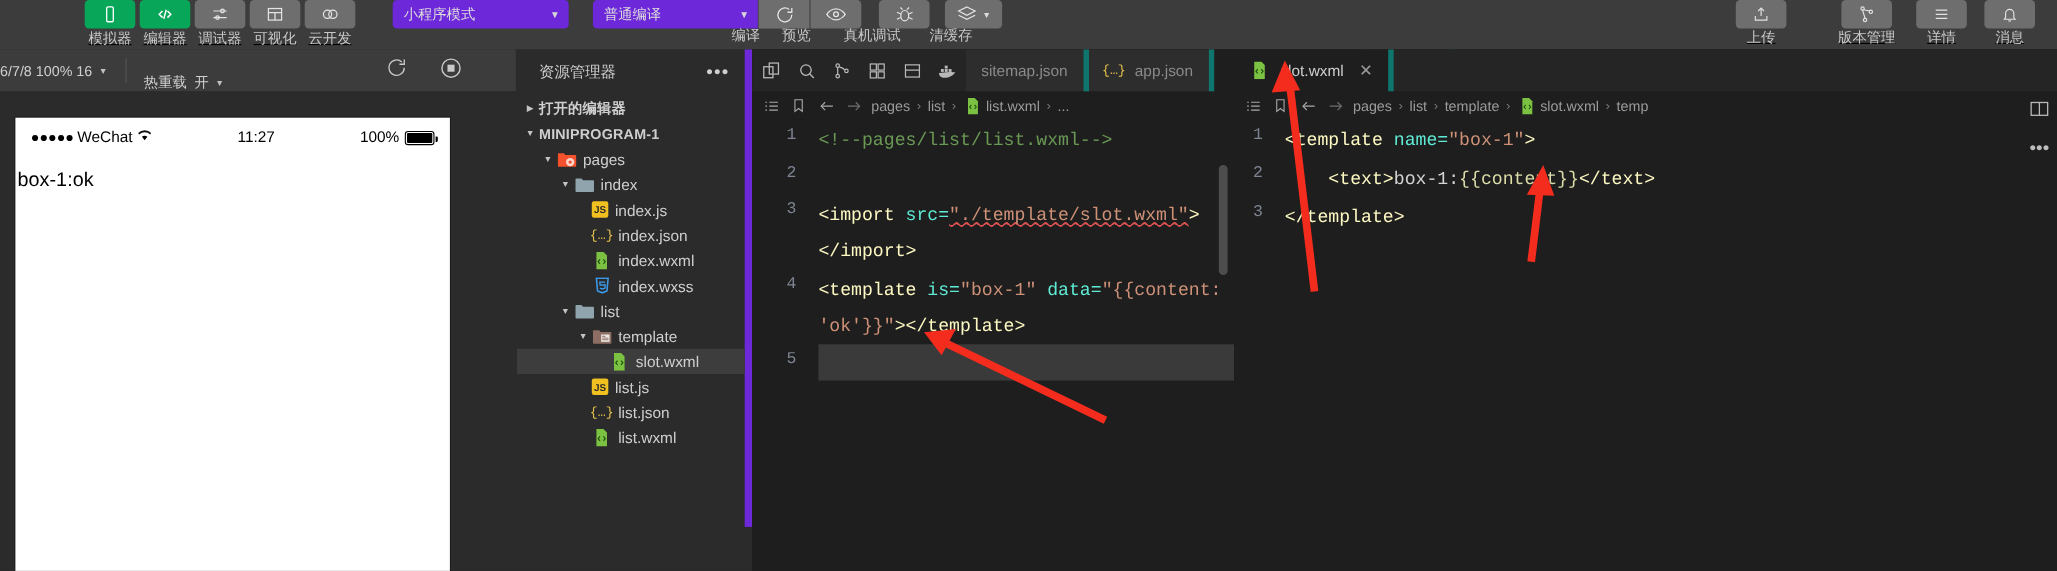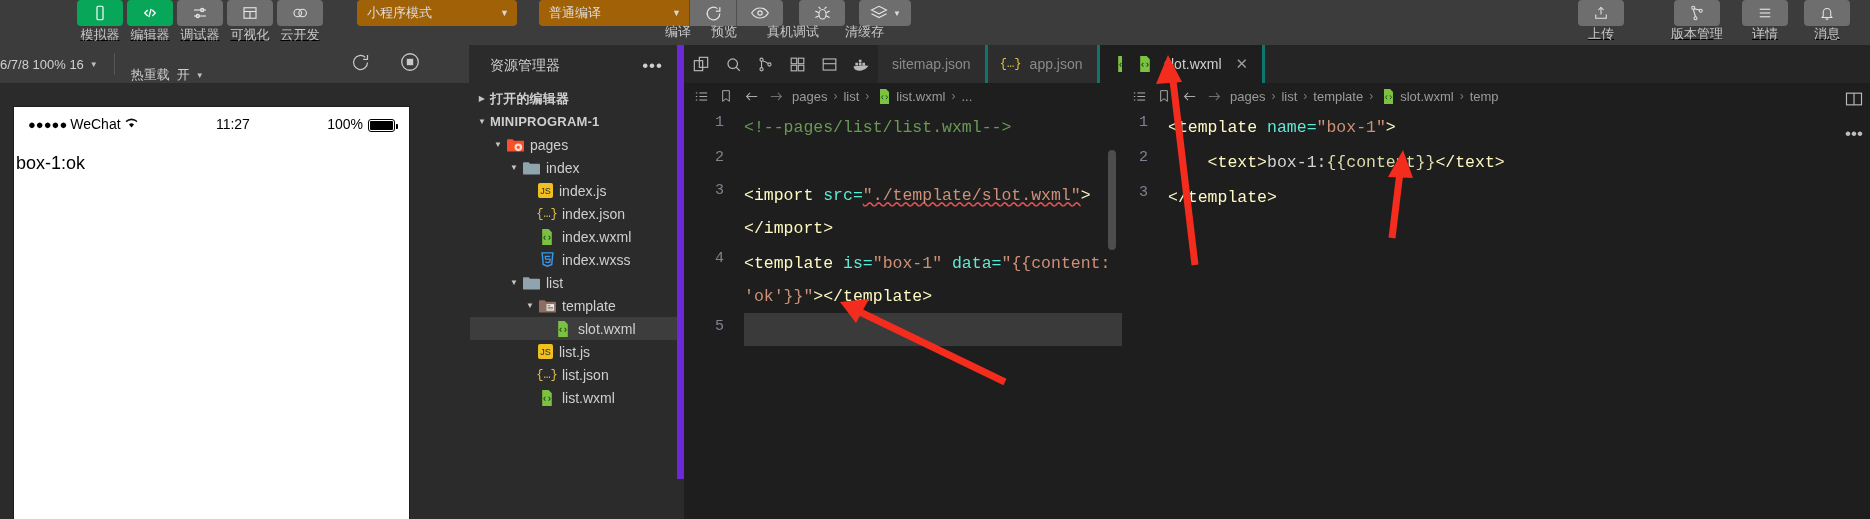--- a/index.html
+++ b/index.html
@@ -26,21 +26,21 @@
     background: #6e6e6e; display: flex; align-items: center; justify-content: center;
     margin-bottom: 1px;
   }
   .tb-btn.green { background: #07a658; }
   .tb-label {
     font-size: 13px; color: #c8c8c8; white-space: nowrap; line-height: 16px;
   }
   .tb-icon { width: 18px; height: 18px; display:block; }
 
   .select-box {
-    height: 26px; min-width: 150px; background: #a16207; border-radius: 4px;
+    height: 26px; min-width: 150px; background: #6d28d9; border-radius: 4px;
     display: flex; align-items: center; padding: 0 8px 0 10px;
     color: #dcdcdc; font-size: 13px; justify-content: space-between;
   }
   .select-box .caret { font-size: 9px; color: #d8d8d8; margin-left: 12px; }
 
   .icon-btn {
     width: 46px; height: 26px; background: #6e6e6e;
     display: flex; align-items: center; justify-content: center;
   }
   .icon-btn.sq { border-radius: 0; }
@@ -130,21 +130,21 @@
   .exp-row.section { font-weight: bold; font-size: 13px; letter-spacing: .2px; }
   .exp-row.selected { background: #3d3d3d; }
   .arrow {
     width: 16px; display: flex; align-items: center; justify-content: center;
     color: #c5c5c5; font-size: 8px; flex: none;
   }
   .arrow.spacer { color: transparent; }
   .fileicon {
     width: 18px; height: 16px; margin-right: 6px; flex: none;
     display: flex; align-items: center; justify-content: center;
-    font-size: 11px; font-weight: normal;
+    font-size: 11px; font-weight: bold;
   }
   .ic-js { background: #f0c020; color: #2b2b2b; font-size: 9px; border-radius: 2px;
            width: 15px; height: 15px; }
   .ic-json { color: #e2c04a; font-size: 12px; font-weight: normal;
              font-family: "Liberation Mono", monospace; }
   .ic-wxml svg, .ic-folder svg, .ic-pages svg, .ic-tpl svg { display:block; }
   .ic-wxss { color: #3b9ae8; font-size: 15px; font-weight: bold; }
 
   
   .edit-area {
@@ -154,21 +154,21 @@
   .tabbar {
     height: 38px; background: #252526; display: flex; align-items: stretch;
     position: relative;
   }
   .tab-icons { display: flex; align-items: center; padding: 0 6px; gap: 10px; }
   .tab-icons .ti { width: 22px; height: 22px; display: flex; align-items: center;
                    justify-content: center; }
   .tab {
     display: flex; align-items: center; gap: 8px; padding: 0 14px;
     background: #2d2d2d; color: #8a8a8a; font-size: 14px;
-    border-right: 3px solid #0f766e; white-space: nowrap; min-width: 60px;
+    border-right: 5px solid #0f766e; white-space: nowrap; min-width: 60px;
   }
   .tab.active { background: #1e1e1e; color: #cfcfcf; }
   .tab .x { color: #9a9a9a; font-size: 15px; margin-left: 6px; }
   .tab .dots { color: #bdbdbd; font-size: 16px; line-height: 6px; letter-spacing: 1px; }
 
   .breadcrumb {
     height: 26px; display: flex; align-items: center; gap: 7px;
     padding-left: 8px; color: #9b9b9b; font-size: 13px; background: #1e1e1e;
     white-space: nowrap;
   }

